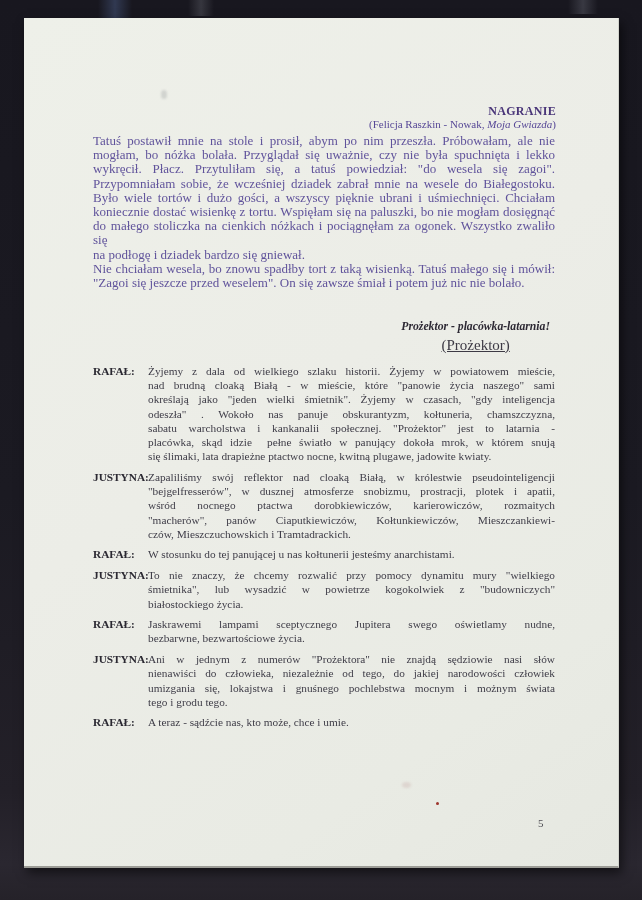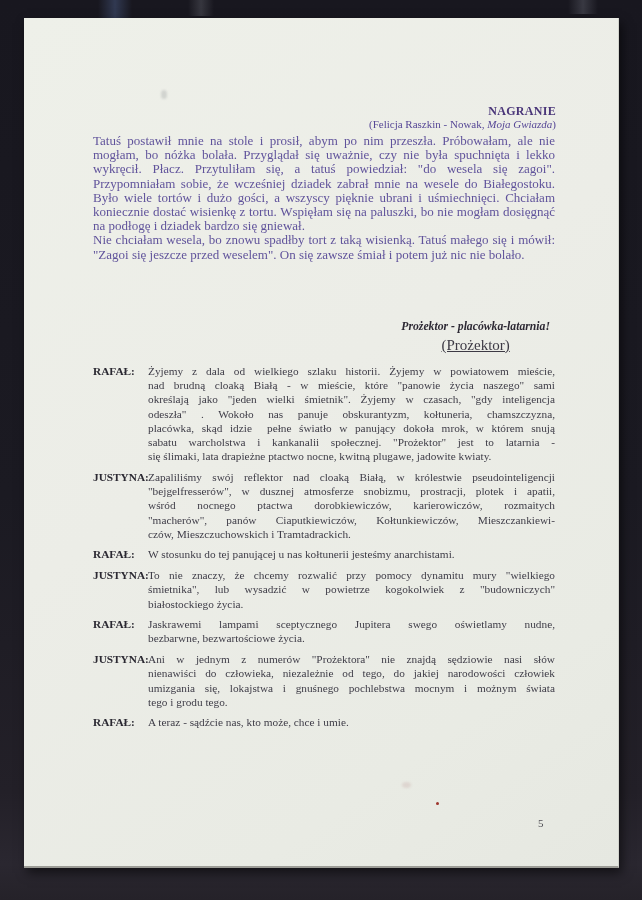--- a/index.html
+++ b/index.html
@@ -90,20 +90,21 @@
     <div class="attribution"><span>(Felicja Raszkin - Nowak, </span><span class="it">Moja Gwiazda</span><span>)</span></div>
 
     <div class="memoir">
       <div class="para">
           <div class="tline">Tatuś postawił mnie na stole i prosił, abym po nim przeszła. Próbowałam, ale nie</div>
           <div class="tline">mogłam, bo nóżka bolała. Przyglądał się uważnie, czy nie była spuchnięta i lekko</div>
           <div class="tline">wykręcił. Płacz. Przytuliłam się, a tatuś powiedział: "do wesela się zagoi".</div>
           <div class="tline">Przypomniałam sobie, że wcześniej dziadek zabrał mnie na wesele do Białegostoku.</div>
           <div class="tline">Było wiele tortów i dużo gości, a wszyscy pięknie ubrani i uśmiechnięci. Chciałam</div>
           <div class="tline">koniecznie dostać wisienkę z tortu. Wspięłam się na paluszki, bo nie mogłam dosięgnąć</div>
+          <div class="tline">do małego stoliczka na cienkich nóżkach i pociągnęłam za ogonek. Wszystko zwaliło się</div>
           <div class="tline tline-last">na podłogę i dziadek bardzo się gniewał.</div>
         </div>
       <div class="para">
           <div class="tline">Nie chciałam wesela, bo znowu spadłby tort z taką wisienką. Tatuś małego się i mówił:</div>
           <div class="tline tline-last">"Zagoi się jeszcze przed weselem". On się zawsze śmiał i potem już nic nie bolało.</div>
         </div>
     </div>
 
     <div class="section-heading">
       <div class="sh-title">Prożektor - placówka-latarnia!</div>
@@ -111,22 +112,22 @@
     </div>
 
     <div class="dialogue">
         <div class="entry">
           <div class="speaker">RAFAŁ:</div>
           <div class="lines">
             <div class="tline">Żyjemy z dala od wielkiego szlaku historii. Żyjemy w powiatowem mieście,</div>
             <div class="tline">nad brudną cloaką Białą - w mieście, które "panowie życia naszego" sami</div>
             <div class="tline">określają jako "jeden wielki śmietnik". Żyjemy w czasach, "gdy inteligencja</div>
             <div class="tline">odeszła" . Wokoło nas panuje obskurantyzm, kołtuneria, chamszczyzna,</div>
+            <div class="tline">sabatu warcholstwa i kankanalii społecznej. "Prożektor" jest to latarnia -</div>
             <div class="tline">placówka, skąd idzie&nbsp; pełne światło w panujący dokoła mrok, w którem snują</div>
-            <div class="tline">sabatu warcholstwa i kankanalii społecznej. "Prożektor" jest to latarnia -</div>
             <div class="tline tline-last">się ślimaki, lata drapieżne ptactwo nocne, kwitną plugawe, jadowite kwiaty.</div>
           </div>
         </div>
         <div class="entry">
           <div class="speaker">JUSTYNA:</div>
           <div class="lines">
             <div class="tline">Zapaliliśmy swój reflektor nad cloaką Białą, w królestwie pseudointeligencji</div>
             <div class="tline">"bejgelfresserów", w dusznej atmosferze snobizmu, prostracji, plotek i apatii,</div>
             <div class="tline">wśród nocnego ptactwa dorobkiewiczów, karierowiczów, rozmaitych</div>
             <div class="tline">"macherów", panów Ciaputkiewiczów, Kołtunkiewiczów, Mieszczankiewi-</div>

